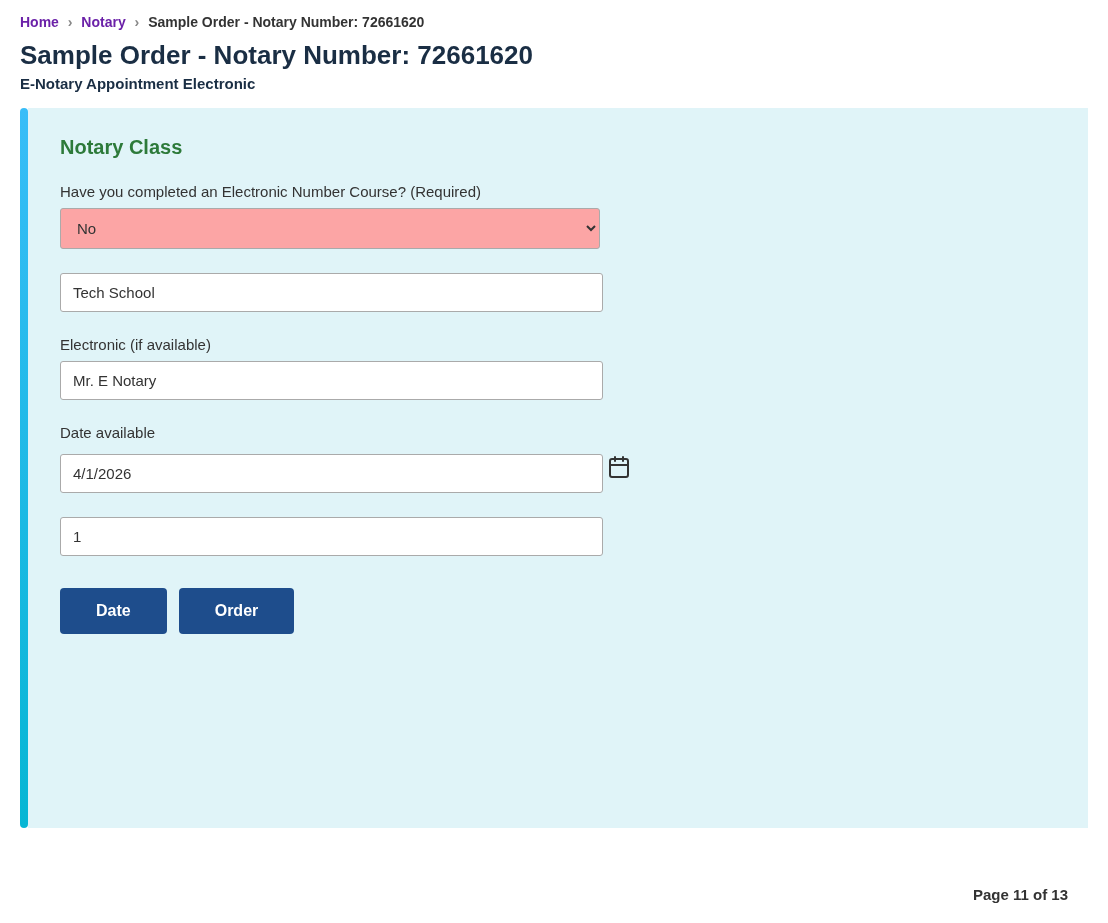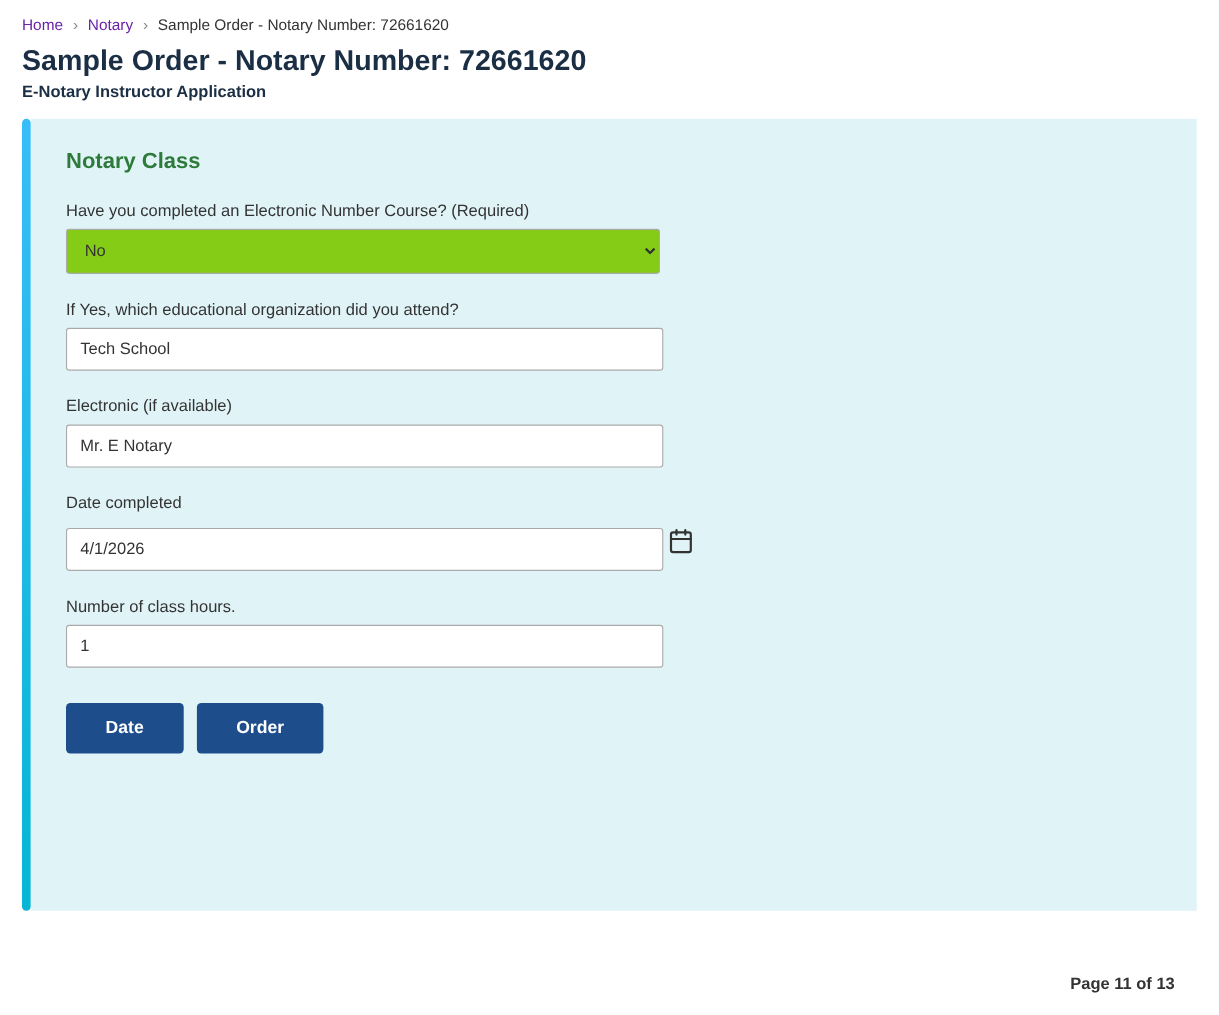--- a/index.html
+++ b/index.html
@@ -14,20 +14,21 @@
       color: #333;
       width: 1108px;
       min-height: 923px;
       position: relative;
     }
 
     .breadcrumb {
       padding: 14px 20px 10px 20px;
       font-size: 14px;
       color: #555;
+      font-weight: bold;
     }
 
     .breadcrumb a {
       color: #6b21a8;
       text-decoration: none;
     }
 
     .breadcrumb span.sep {
       margin: 0 5px;
       color: #888;
@@ -102,21 +103,21 @@
       color: #333;
       outline: none;
     }
 
     .form-select {
       width: 540px;
       padding: 10px 12px;
       font-size: 15px;
       border: 1px solid #aaa;
       border-radius: 3px;
-      background: #84cc16;
+      background: #fca5a5;
       color: #333;
       appearance: auto;
       cursor: pointer;
     }
 
     .calendar-icon {
       display: inline-block;
       margin-top: 6px;
       cursor: pointer;
       font-size: 20px;
@@ -155,62 +156,60 @@
 <nav class="breadcrumb">
   <a href="#">Home</a>
   <span class="sep">›</span>
   <a href="#">Notary</a>
   <span class="sep">›</span>
   <span class="current">Sample Order - Notary Number: 72661620</span>
 </nav>
 
 <div class="page-header">
   <div class="page-title">Sample Order - Notary Number: 72661620</div>
-  <div class="page-subtitle">E-Notary Instructor Application</div>
+  <div class="page-subtitle">E-Notary Appointment Electronic</div>
 </div>
 
 <div class="main-content">
   <div class="left-bar"></div>
   <div class="form-panel">
 
     <div class="section-title">Notary Class</div>
 
     <div class="form-group">
       <label class="form-label">Have you completed an Electronic Number Course? (Required)</label>
       <select class="form-select">
         <option>No</option>
         <option>Yes</option>
       </select>
     </div>
 
     <div class="form-group">
-      <label class="form-label">If Yes, which educational organization did you attend?</label>
       <input type="text" class="form-input" value="Tech School" style="">
     </div>
 
     <div class="form-group">
       <label class="form-label">Electronic (if available)</label>
       <input type="text" class="form-input" value="Mr. E Notary" style="">
     </div>
 
     <div class="form-group">
-      <label class="form-label">Date completed</label>
+      <label class="form-label">Date available</label>
       <input type="text" class="form-input" value="4/1/2026" style="">
       <div class="calendar-icon">
         <svg width="24" height="24" viewBox="0 0 24 24" fill="none" stroke="#333" stroke-width="2" stroke-linecap="round" stroke-linejoin="round">
           <rect x="3" y="4" width="18" height="18" rx="2" ry="2"></rect>
           <line x1="16" y1="2" x2="16" y2="6"></line>
           <line x1="8" y1="2" x2="8" y2="6"></line>
           <line x1="3" y1="10" x2="21" y2="10"></line>
         </svg>
       </div>
     </div>
 
     <div class="form-group">
-      <label class="form-label">Number of class hours.</label>
       <input type="text" class="form-input" value="1" style="">
     </div>
 
     <div class="button-row">
       <button class="btn">Date</button>
       <button class="btn">Order</button>
     </div>
 
   </div>
 </div>

